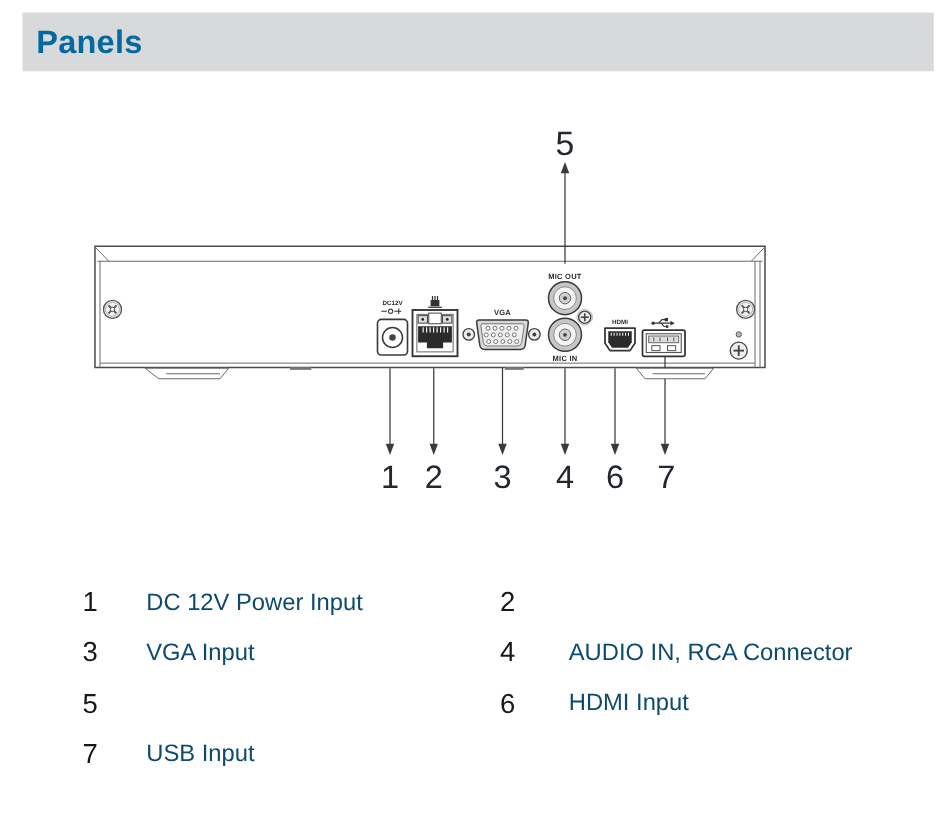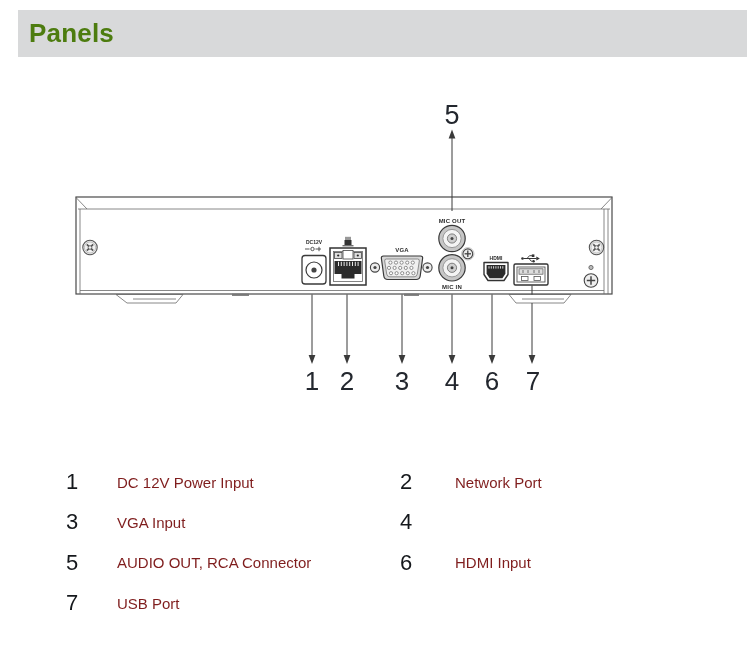--- a/index.html
+++ b/index.html
@@ -5,33 +5,33 @@
   html,body{margin:0;padding:0;}
   body{
     width:750px;height:668px;background:#ffffff;position:relative;
     font-family:"Liberation Sans",sans-serif;overflow:hidden;
   }
   .header-bar{
     position:absolute;left:18px;top:10px;width:729px;height:47px;
     background:#d8d9da;display:flex;align-items:center;
   }
   .header-title{
-    font-size:26px;font-weight:bold;color:#4d7c0f;padding-left:11px;
+    font-size:26px;font-weight:bold;color:#0369a1;padding-left:11px;
     letter-spacing:0.2px;
   }
   .diagram-svg{position:absolute;left:0;top:0;}
   .legend-col{position:absolute;top:462px;}
   .legend-col--left{left:66px;}
   .legend-col--right{left:400px;}
   .legend-row{display:flex;align-items:center;height:40.3px;}
   .legend-num{
     font-size:22px;color:#15181c;width:51px;flex:0 0 auto;line-height:1;
   }
   .legend-col--right .legend-num{width:55px;}
-  .legend-label{font-size:15px;color:#7f1d1d;line-height:1;white-space:nowrap;}
+  .legend-label{font-size:19px;color:#0c4a6e;line-height:1;white-space:nowrap;}
 
   
   .ink{stroke:#4a4a4a;fill:none;stroke-width:1.2;}
   .ink-thin{stroke:#6a6a6a;fill:none;stroke-width:0.8;}
   .callout-line{stroke:#3a3a3a;stroke-width:1;fill:none;}
   .callout-head{fill:#3a3a3a;stroke:none;}
   .callout-num{font-size:26px;fill:#23272e;text-anchor:middle;}
   .port-label{font-size:6px;font-weight:bold;fill:#2b2b2b;text-anchor:middle;letter-spacing:0.2px;}
   .port-label-sm{font-size:5px;font-weight:bold;fill:#2b2b2b;text-anchor:middle;}
 </style>
@@ -268,35 +268,34 @@
     <div class="legend-row">
       <span class="legend-num">1</span>
       <span class="legend-label">DC 12V Power Input</span>
     </div>
     <div class="legend-row">
       <span class="legend-num">3</span>
       <span class="legend-label">VGA Input</span>
     </div>
     <div class="legend-row">
       <span class="legend-num">5</span>
-      <span class="legend-label">AUDIO OUT, RCA Connector</span>
     </div>
     <div class="legend-row">
       <span class="legend-num">7</span>
-      <span class="legend-label">USB Port</span>
+      <span class="legend-label">USB Input</span>
     </div>
   </div>
 
   <div class="legend-col legend-col--right">
     <div class="legend-row">
       <span class="legend-num">2</span>
-      <span class="legend-label">Network Port</span>
     </div>
     <div class="legend-row">
       <span class="legend-num">4</span>
+      <span class="legend-label">AUDIO IN, RCA Connector</span>
     </div>
     <div class="legend-row">
       <span class="legend-num">6</span>
       <span class="legend-label">HDMI Input</span>
     </div>
   </div>
 
 </div>
 
 </body></html>

